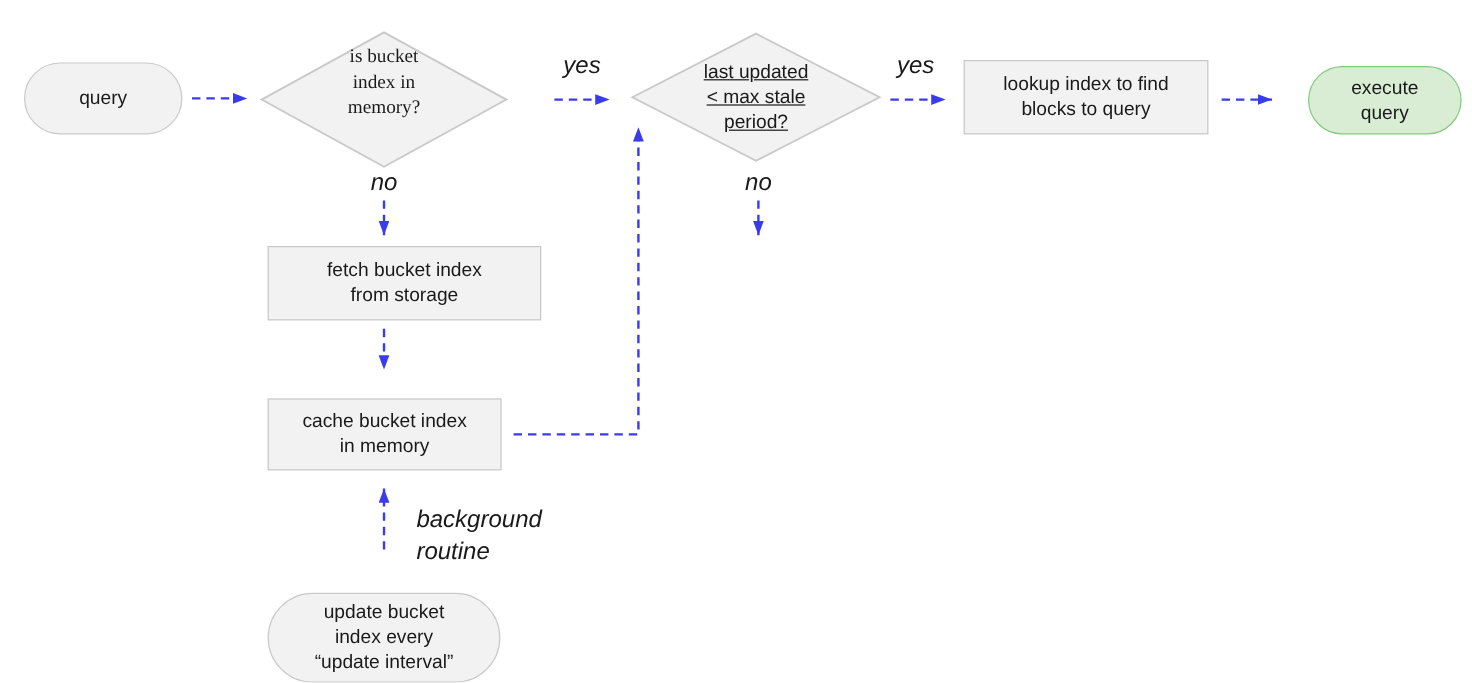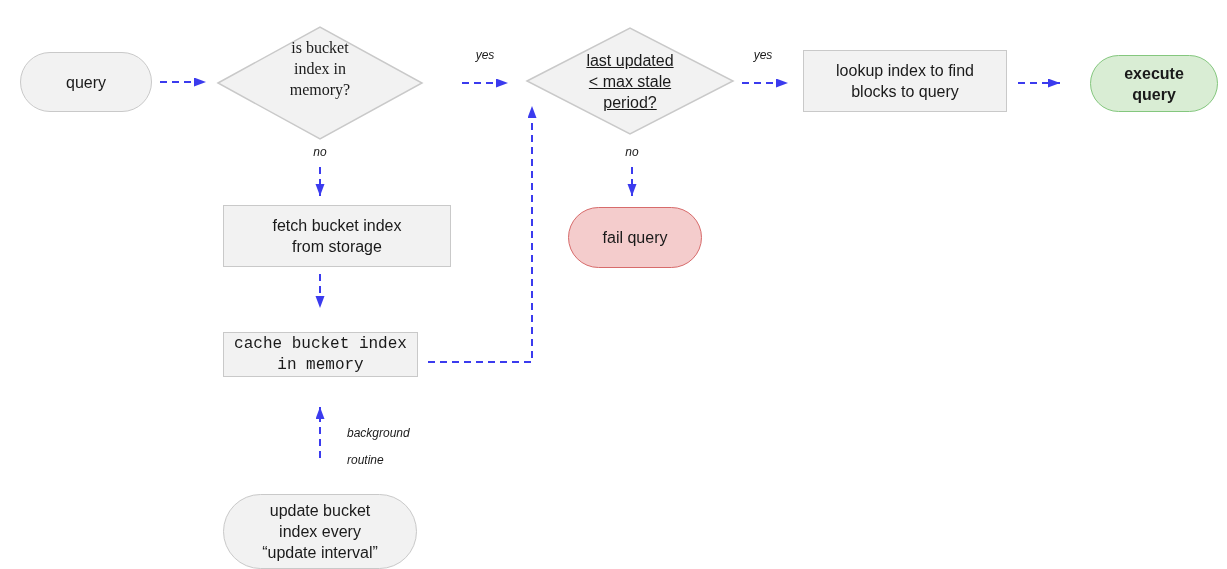--- a/index.html
+++ b/index.html
@@ -47,40 +47,39 @@
     box-sizing:border-box;
   }
   .box{
     background:var(--node-fill);
     border:1px solid var(--node-border);
   }
   .pill{border-radius:999px;}
   .success{
     background:var(--success-fill);
     border:1.5px solid var(--success-border);
-    font-weight:bold;
   }
   .fail{
     background:var(--fail-fill);
     border:1.5px solid var(--fail-border);
   }
   .diamond-label{
     position:absolute;
     display:flex;
     align-items:center;
     justify-content:center;
     text-align:center;
     white-space:pre-line;
     font-size:16px;
     line-height:21px;
   }
   .edge-label{
     position:absolute;
     font-style:italic;
-    font-size:12px;
+    font-size:20px;
     line-height:20px;
     text-align:center;
     white-space:pre-line;
   }
   .edge-label.left-align{
     text-align:left;
     line-height:27px;
   }
 </style>
 </head>
@@ -111,32 +110,31 @@
 
   <div class="node box pill" style="left:20px;top:52px;width:132px;height:60px;">query</div>
 
   <div class="diamond-label" style="left:218px;top:12px;width:204px;height:112px;font-family:Liberation Serif, serif;">is bucket
 index in
 memory?</div>
 
   <div class="node box" style="left:223px;top:205px;width:228px;height:62px;">fetch bucket index
 from storage</div>
 
-  <div class="node box" style="left:223px;top:332px;width:195px;height:45px;font-family:Liberation Mono, monospace;">cache bucket index
+  <div class="node box" style="left:223px;top:332px;width:195px;height:60px;">cache bucket index
 in memory</div>
 
   <div class="node box pill" style="left:223px;top:494px;width:194px;height:75px;">update bucket
 index every
 “update interval”</div>
 
   <div class="diamond-label" style="left:527px;top:28px;width:206px;height:106px;text-decoration:underline;">last updated
 &lt; max stale
 period?</div>
 
-  <div class="node fail pill" style="left:568px;top:207px;width:134px;height:61px;">fail query</div>
 
   <div class="node box" style="left:803px;top:50px;width:204px;height:62px;">lookup index to find
 blocks to query</div>
 
   <div class="node success pill" style="left:1090px;top:55px;width:128px;height:57px;">execute
 query</div>
 
   <div class="edge-label" style="left:461px;top:45px;width:48px;">yes</div>
 
   <div class="edge-label" style="left:296px;top:142px;width:48px;">no</div>

